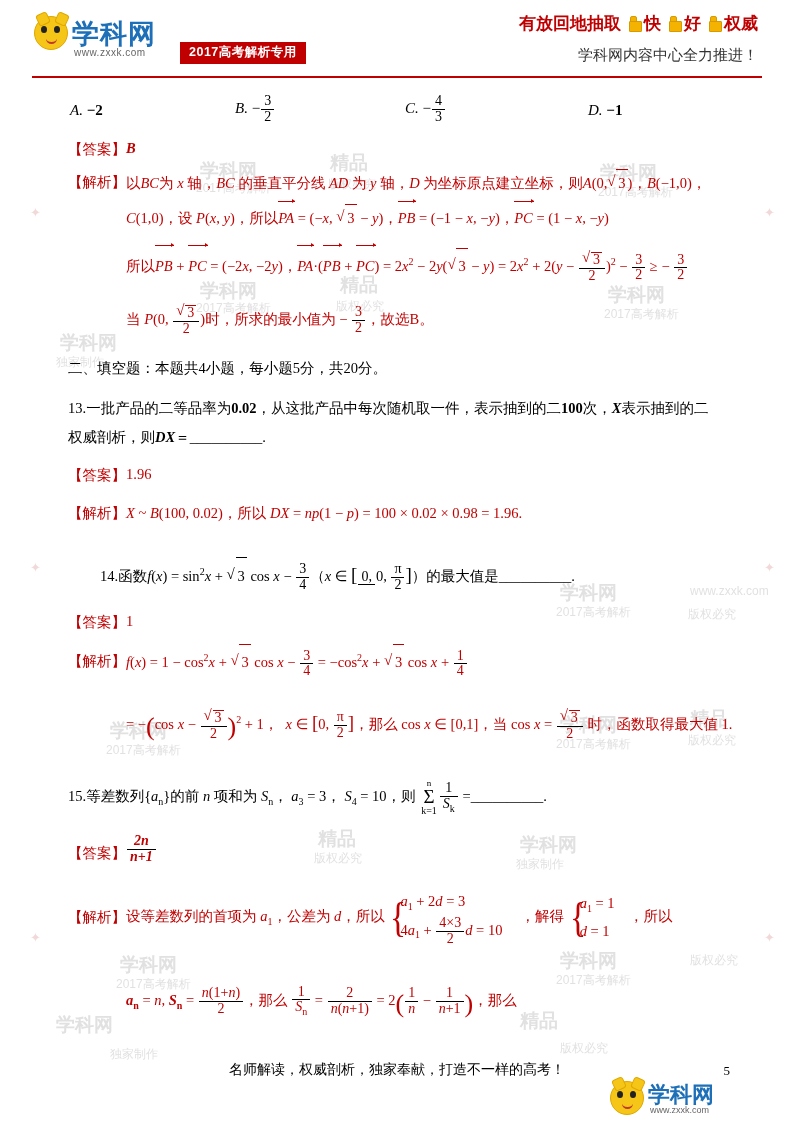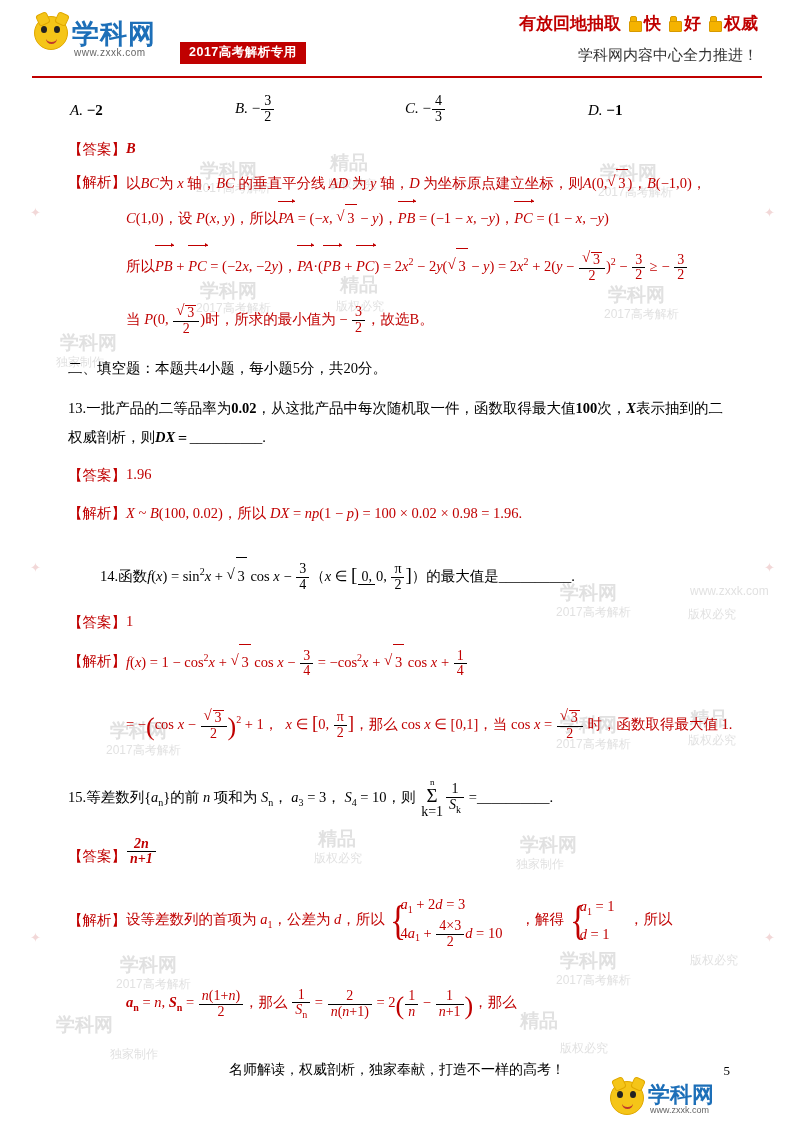--- a/index.html
+++ b/index.html
@@ -99,21 +99,21 @@
   }
   .brace:before{
     content:"{";position:absolute;left:0;top:50%;transform:translateY(-50%) scaleX(0.8);
     font-size:42px;font-weight:300;line-height:1;
   }
   .braceline{display:block;line-height:1.9;}
 
   .sigma{display:inline-block;position:relative;text-align:center;vertical-align:middle;font-size:14px;line-height:1;margin:0 2px;}
   .sigma .top{display:block;font-size:9px;}
   .sigma .mid{display:block;font-size:19px;line-height:0.95;}
-  .sigma .bot{display:block;font-size:14px;text-align:right;}
+  .sigma .bot{display:block;font-size:10px;text-align:right;}
 
   .footer-note{
     position:absolute;left:0;bottom:44px;width:794px;text-align:center;
     font-size:14px;color:#000;
   }
   .pagenum{position:absolute;right:64px;bottom:44px;font-size:13px;color:#000;}
 
   .foot-logo{position:absolute;right:34px;bottom:8px;width:150px;height:34px;}
 
   
@@ -240,21 +240,21 @@
       <span style="margin-left:58px;">所以<span class="vec"><i>PB</i></span> + <span class="vec"><i>PC</i></span> = (−2<i>x</i>, −2<i>y</i>)，<span class="vec"><i>PA</i></span>·(<span class="vec"><i>PB</i></span> + <span class="vec"><i>PC</i></span>) = 2<i>x</i><span class="sup">2</span> − 2<i>y</i>(<span class="sqrt"><span class="rad">3</span></span> − <i>y</i>) = 2<i>x</i><span class="sup">2</span> + 2(<i>y</i> − <span class="frac"><span class="num"><span class="sqrt"><span class="rad">3</span></span></span><span class="den">2</span></span>)<span class="sup">2</span> − <span class="frac"><span class="num">3</span><span class="den">2</span></span> ≥ − <span class="frac"><span class="num">3</span><span class="den">2</span></span></span>
     </div>
 
     <div class="blk" style="margin-top:18px;line-height:2.4;">
       <span style="margin-left:58px;">当 <i>P</i>(0, <span class="frac"><span class="num"><span class="sqrt"><span class="rad">3</span></span></span><span class="den">2</span></span>)时，所求的最小值为 − <span class="frac"><span class="num">3</span><span class="den">2</span></span>，故选B。</span>
     </div>
 
     <div class="sec" style="margin-top:22px;padding-left:68px;">二、填空题：本题共4小题，每小题5分，共20分。</div>
 
     <div class="sec" style="margin-top:16px;padding-left:68px;line-height:2;">
-      <span>13</span><span>.一批产品的二等品率为</span><b>0.02</b><span>，从这批产品中每次随机取一件，函数取得最大值</span><b>100</b><span>次，</span><b style="font-style:italic;">X</b><span>表示抽到的二</span>
+      <span>13</span><span>.一批产品的二等品率为</span><b>0.02</b><span>，从这批产品中每次随机取一件，表示抽到的二</span><b>100</b><span>次，</span><b style="font-style:italic;">X</b><span>表示抽到的二</span>
     </div>
     <div class="sec" style="padding-left:68px;line-height:2;">
       <span>权威剖析，则</span><b style="font-style:italic;">DX</b><span>＝__________.</span>
     </div>
 
     <div class="blk" style="margin-top:14px;">
       <span style="position:absolute;left:68px;">【答案】</span>
       <span style="margin-left:58px;margin-top:44px;">1.96</span>
     </div>
 

